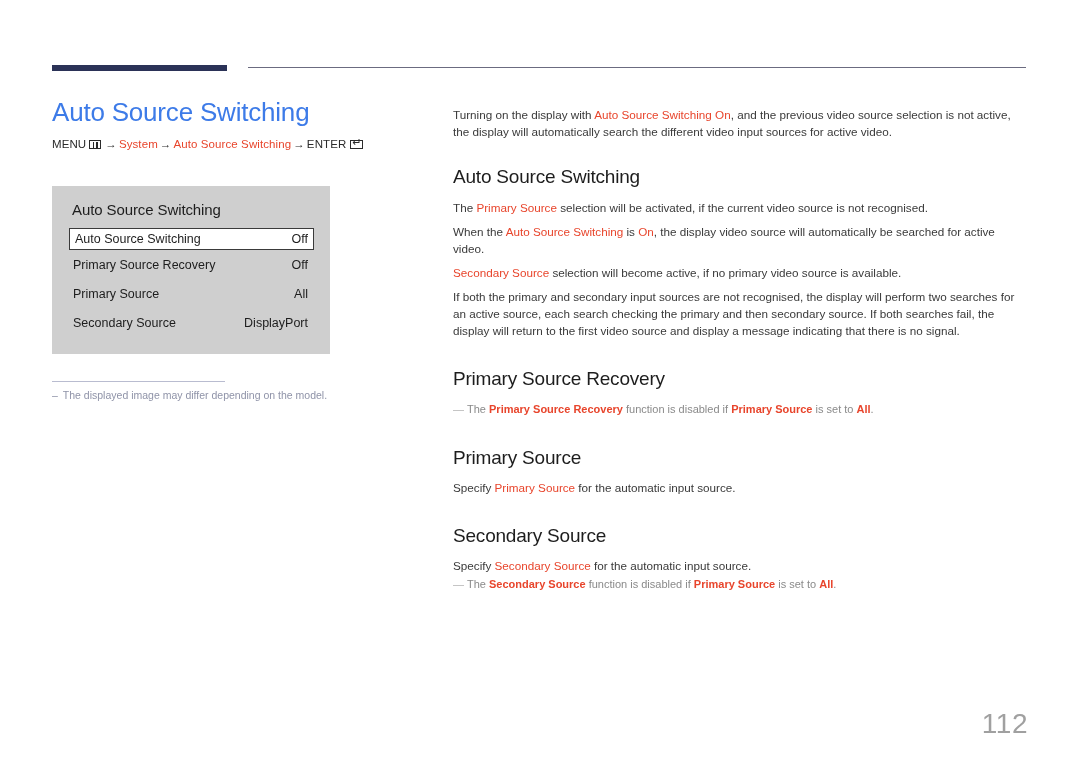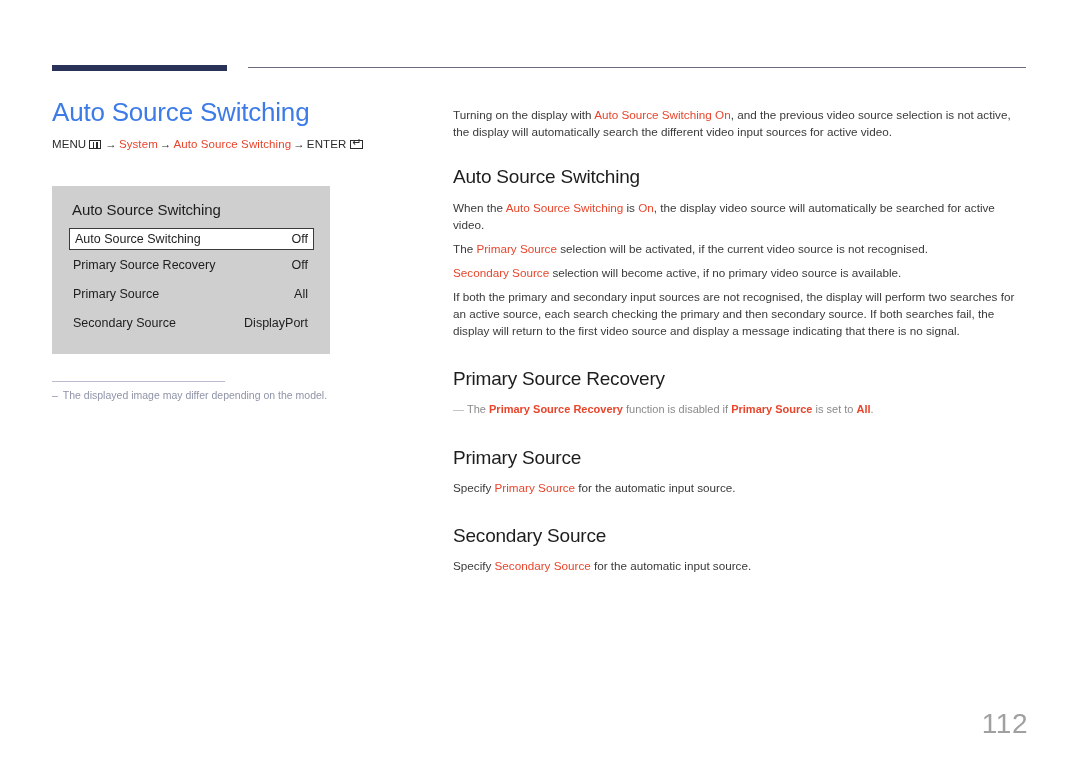--- a/index.html
+++ b/index.html
@@ -262,32 +262,33 @@
 <div class="left-note">
   <span class="dash">–</span><span>The displayed image may differ depending on the model.</span>
 </div>
 
 <div class="right-col">
 
   <p class="intro"><span>Turning on the display with </span><span class="accent">Auto Source Switching On</span><span>, and the previous video source selection is not active, the display will automatically search the different video input sources for active video.</span></p>
 
   <h2 class="sec-head">Auto Source Switching</h2>
 
+  <p class="body"><span>The </span><span class="accent">Primary Source</span><span> selection will be activated, if the current video source is not recognised.</span></p>
+
   <p class="body"><span>When the </span><span class="accent">Auto Source Switching</span><span> is </span><span class="accent">On</span><span>, the display video source will automatically be searched for active video.</span></p>
-
-  <p class="body"><span>The </span><span class="accent">Primary Source</span><span> selection will be activated, if the current video source is not recognised.</span></p>
 
   <p class="body"><span class="accent">Secondary Source</span><span> selection will become active, if no primary video source is available.</span></p>
 
   <p class="body">If both the primary and secondary input sources are not recognised, the display will perform two searches for an active source, each search checking the primary and then secondary source. If both searches fail, the display will return to the first video source and display a message indicating that there is no signal.</p>
 
   <h2 class="sec-head gap">Primary Source Recovery</h2>
   <p class="note"><span class="dash">—</span><span>The </span><span class="accent">Primary Source Recovery</span><span> function is disabled if </span><span class="accent">Primary Source</span><span> is set to </span><span class="accent">All</span><span>.</span></p>
 
   <h2 class="sec-head gap">Primary Source</h2>
   <p class="block"><span>Specify </span><span class="accent">Primary Source</span><span> for the automatic input source.</span></p>
 
   <h2 class="sec-head gap">Secondary Source</h2>
   <p class="block"><span>Specify </span><span class="accent">Secondary Source</span><span> for the automatic input source.</span></p>
+  <p class="note"><span class="dash">—</span><span>The </span><span class="accent">Secondary Source</span><span> function is disabled if </span><span class="accent">Primary Source</span><span> is set to </span><span class="accent">All</span><span>.</span></p>
 
 </div>
 
 <div class="page-num">112</div>
 
 </body></html>

